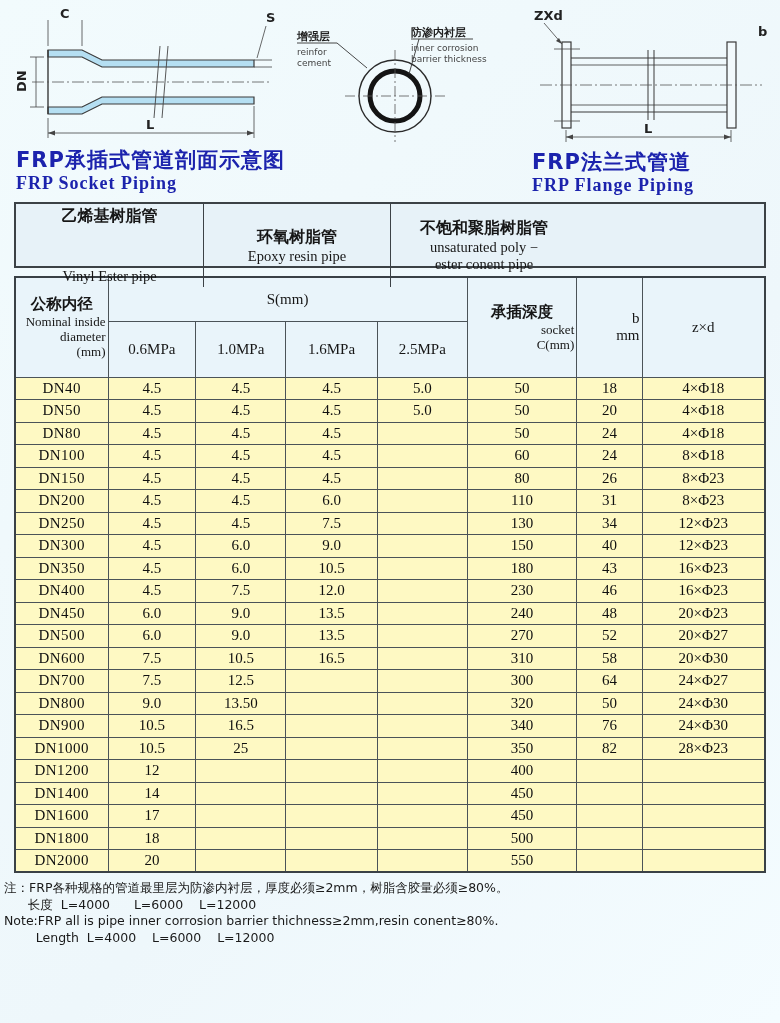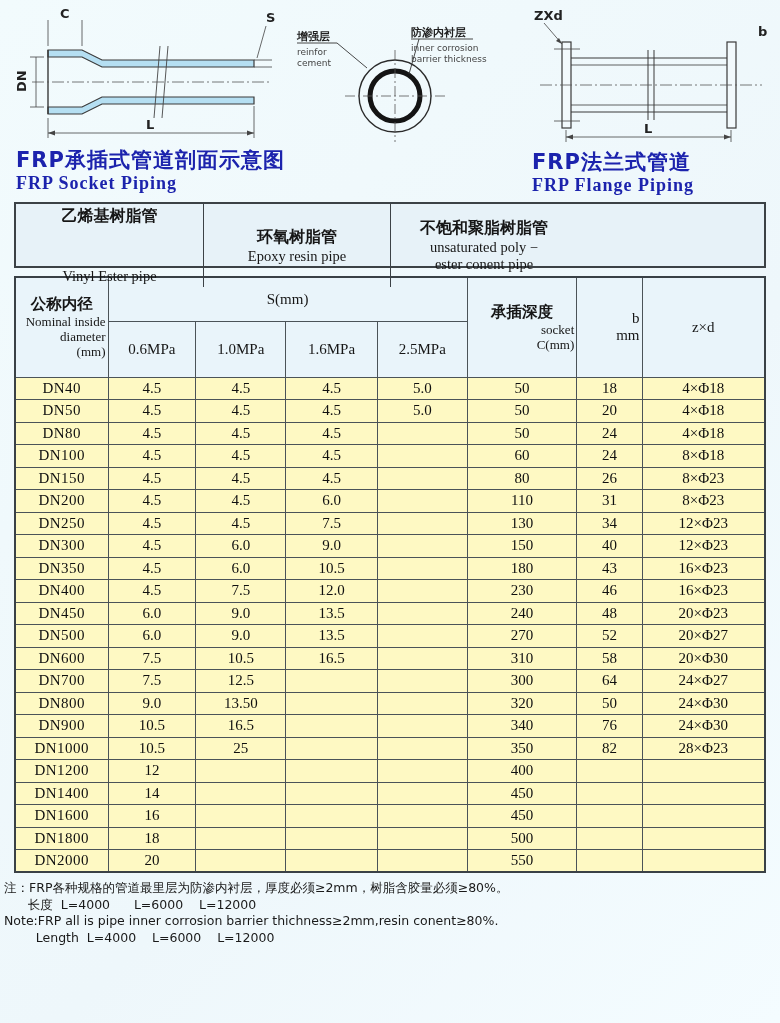--- a/index.html
+++ b/index.html
@@ -430,21 +430,21 @@
           <td>14</td>
           <td></td>
           <td></td>
           <td></td>
           <td>450</td>
           <td></td>
           <td></td>
         </tr>
         <tr>
           <td>DN1600</td>
-          <td>16</td>
+          <td>17</td>
           <td></td>
           <td></td>
           <td></td>
           <td>450</td>
           <td></td>
           <td></td>
         </tr>
         <tr>
           <td>DN1800</td>
           <td>18</td>

